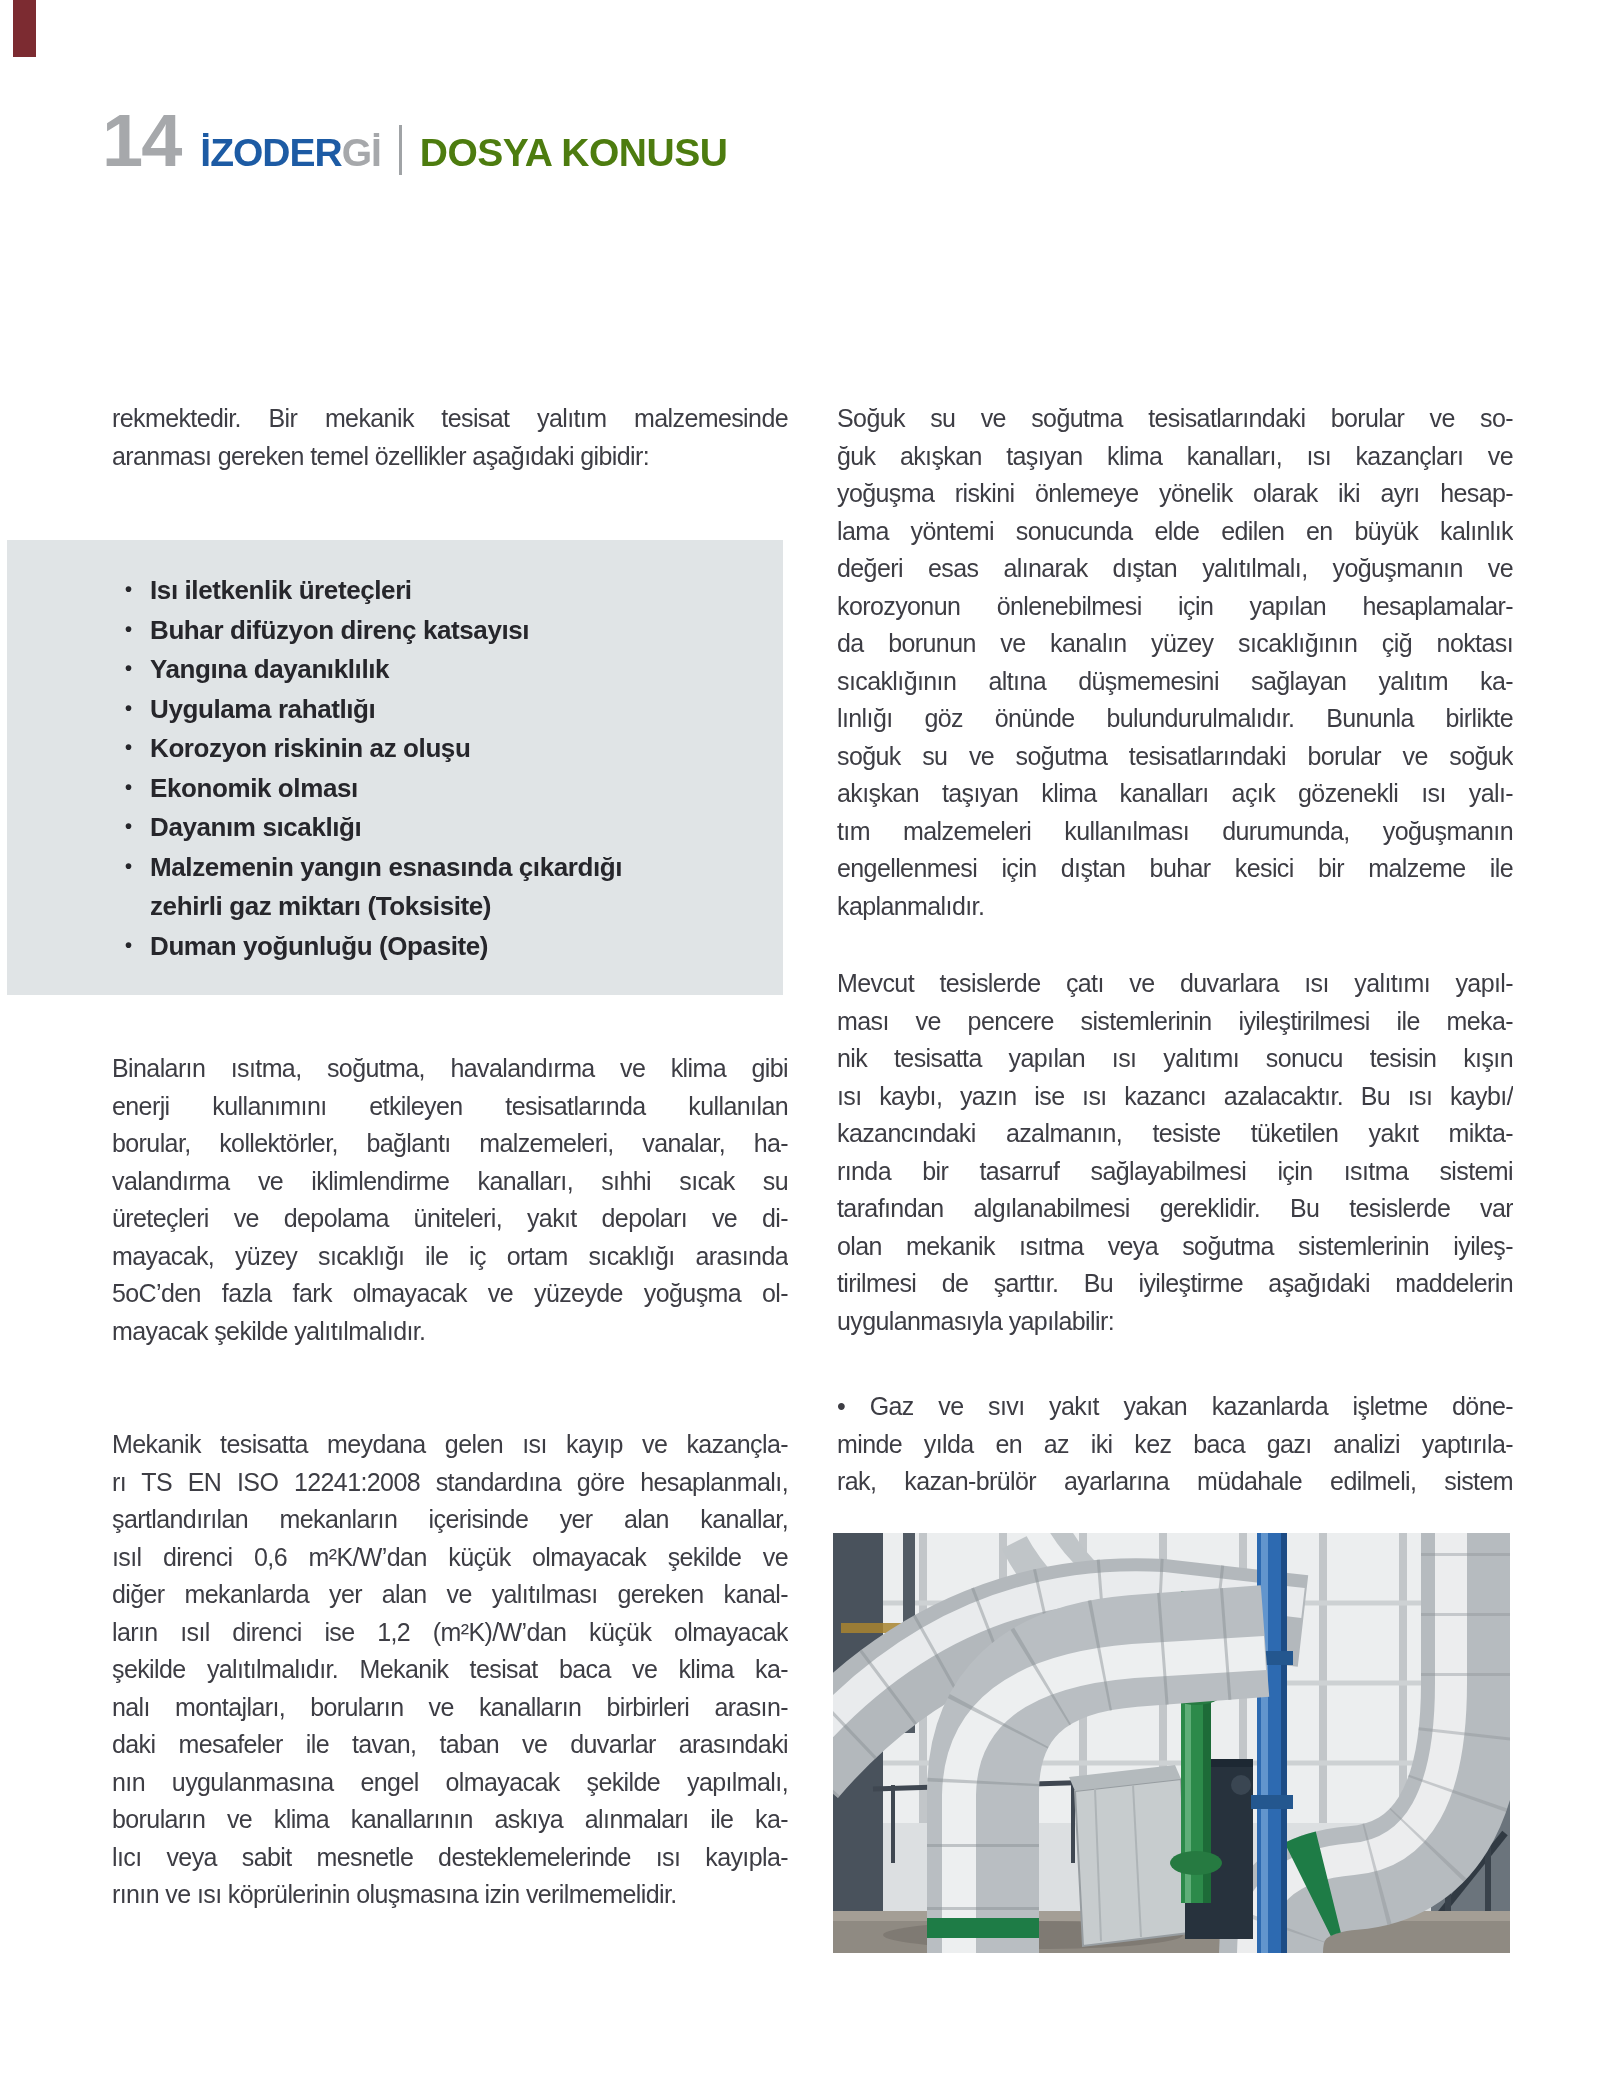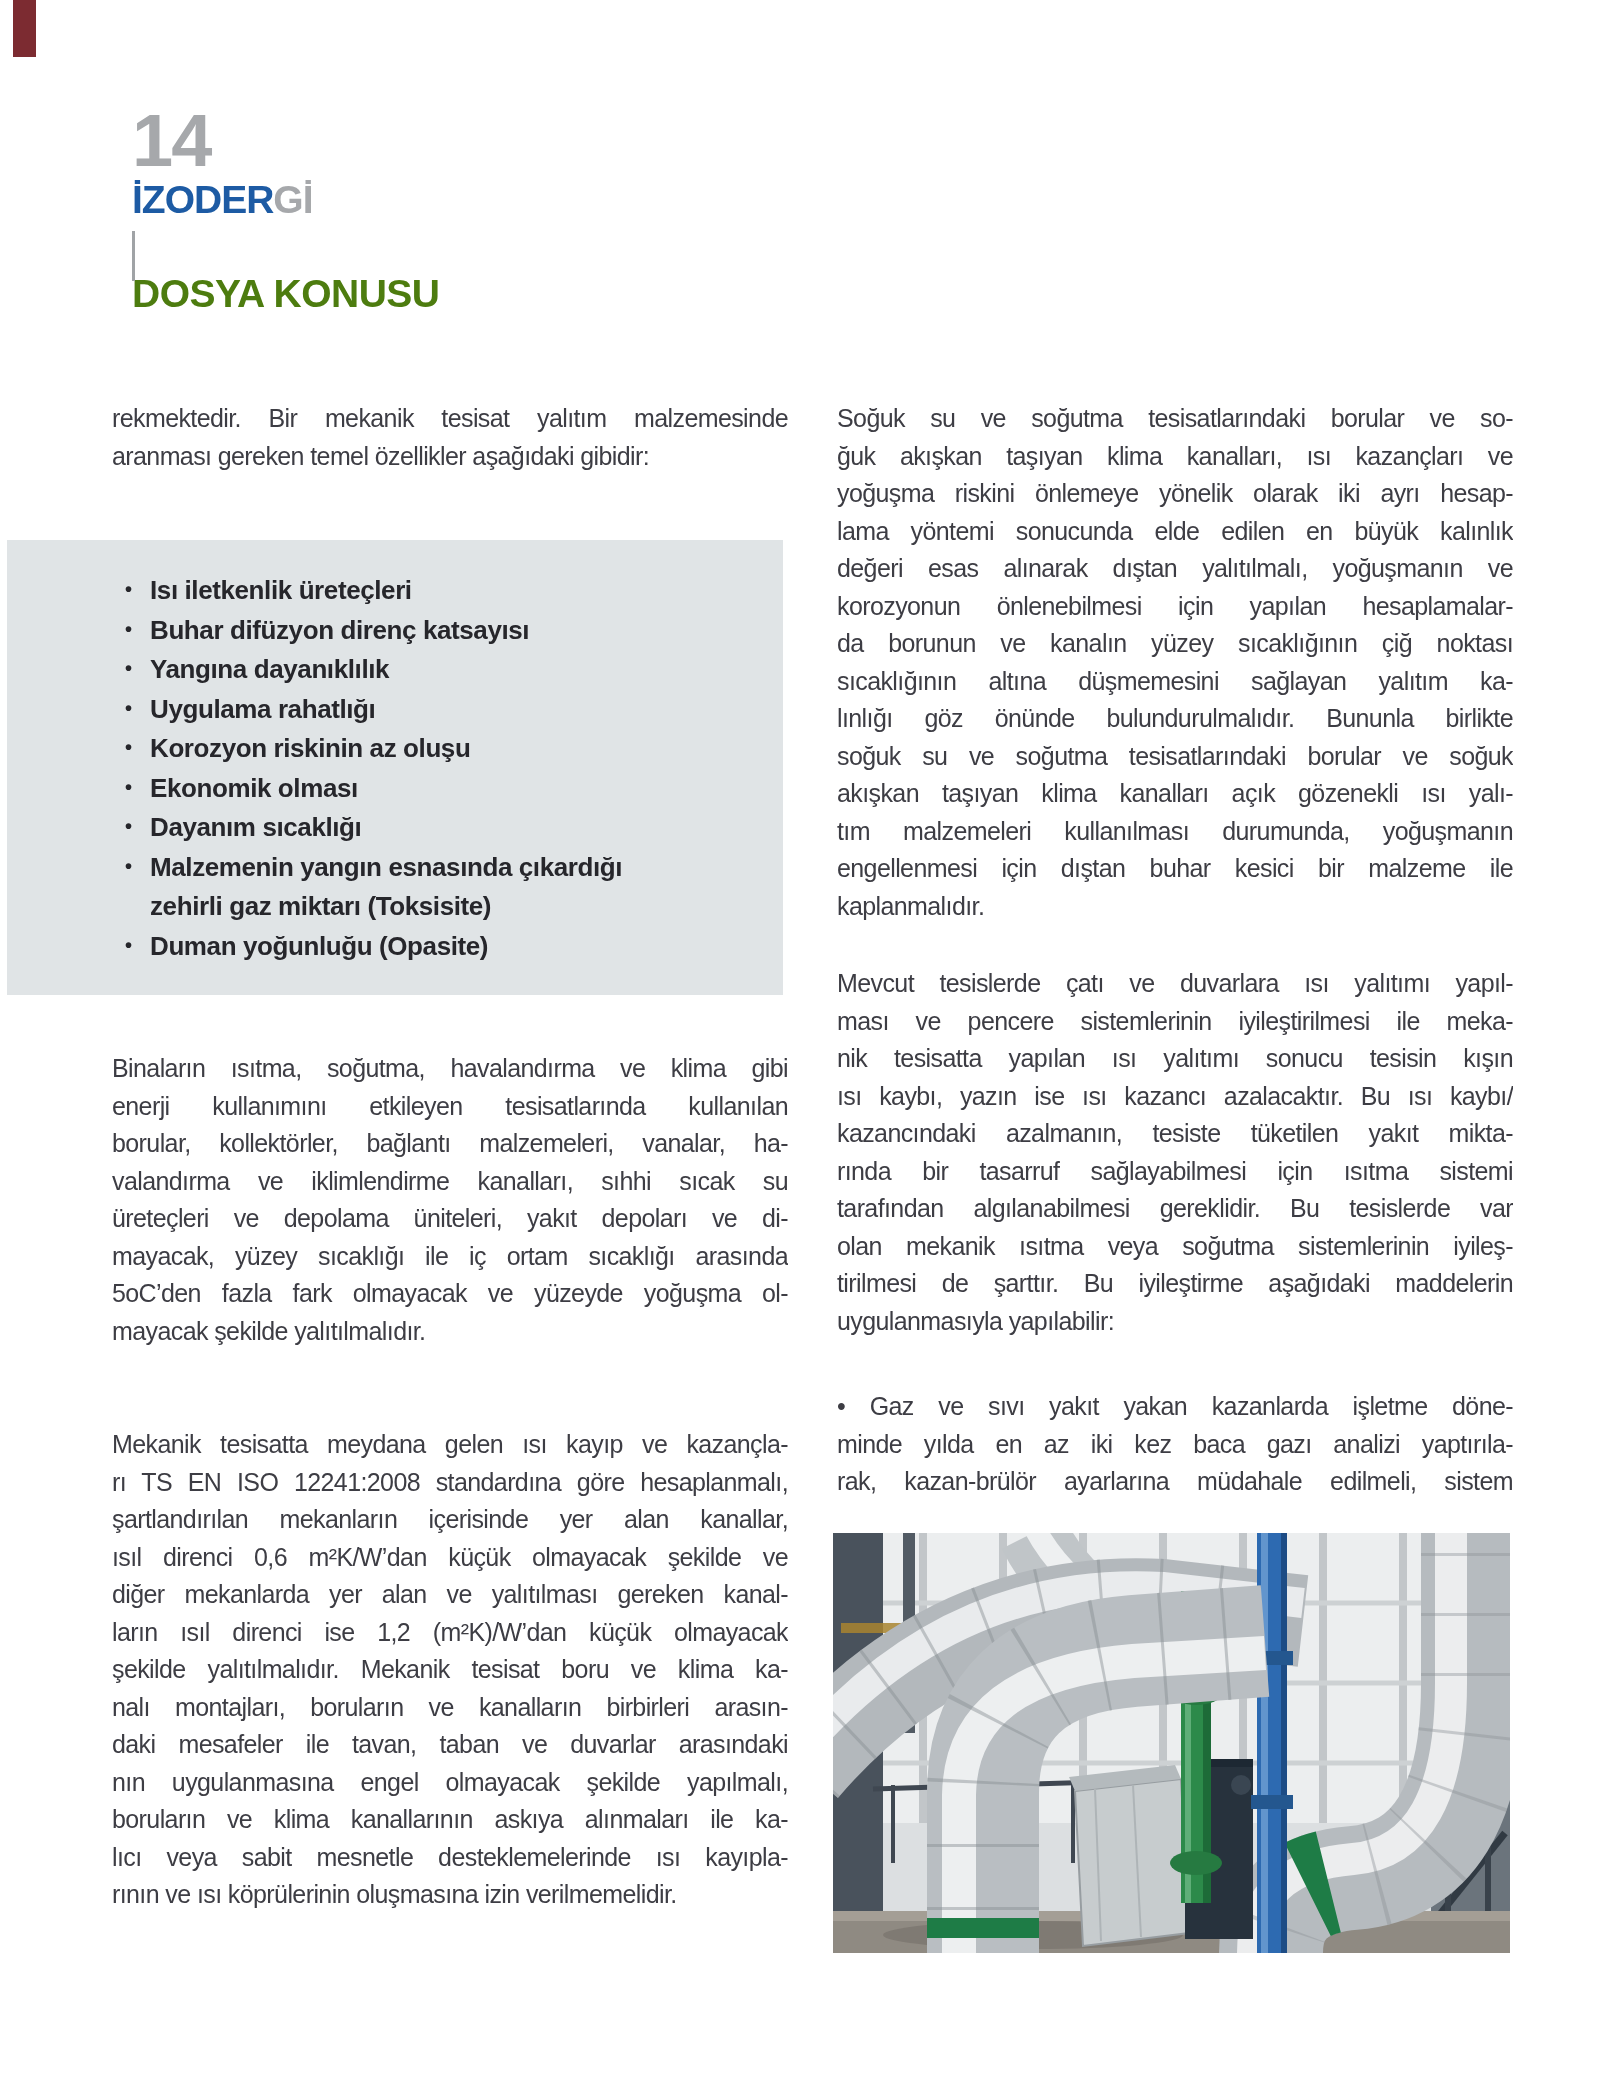--- a/index.html
+++ b/index.html
@@ -3,21 +3,21 @@
 <meta charset="utf-8">
 <style>
   html,body{margin:0;padding:0;background:#ffffff;}
   .page{position:relative;width:1620px;height:2082px;background:#ffffff;overflow:hidden;
         font-family:"Liberation Sans","DejaVu Sans",sans-serif;}
 
   
   .corner-mark{position:absolute;left:13px;top:0;width:23px;height:57px;background:#7c2b31;}
 
   
-  .header{position:absolute;left:112px;top:104px;display:flex;align-items:baseline;white-space:nowrap;flex-direction:column;}
+  .header{position:absolute;left:102px;top:104px;display:flex;align-items:baseline;white-space:nowrap;}
   .page-num{font-size:74px;line-height:74px;font-weight:bold;color:#a6a8ab;letter-spacing:-2px;}
   .mag{margin-left:20px;font-size:39px;font-weight:bold;color:#1d5ba4;letter-spacing:-1px;}
   .mag-suffix{color:#a6a8ab;}
   .head-divider{display:inline-block;width:3px;height:50px;background:#a0a3a6;margin:0 18px;transform:translateY(9px);}
   .section{font-size:39px;font-weight:bold;color:#4d7c0f;letter-spacing:-0.5px;}
 
   
   .para{position:absolute;width:676px;font-size:25px;color:#3d3d44;letter-spacing:-0.6px;}
   .tline{text-align:justify;text-align-last:justify;line-height:37.5px;height:37.5px;overflow:hidden;}
   .tline.tlast{text-align-last:left;}
@@ -80,21 +80,21 @@
       <div class="tline">5oC’den fazla fark olmayacak ve yüzeyde yoğuşma ol-</div>
       <div class="tline tlast">mayacak şekilde yalıtılmalıdır.</div>
     </div>
   <div class="para p-l3">
       <div class="tline">Mekanik tesisatta meydana gelen ısı kayıp ve kazançla-</div>
       <div class="tline">rı TS EN ISO 12241:2008 standardına göre hesaplanmalı,</div>
       <div class="tline">şartlandırılan mekanların içerisinde yer alan kanallar,</div>
       <div class="tline">ısıl direnci 0,6 m²K/W’dan küçük olmayacak şekilde ve</div>
       <div class="tline">diğer mekanlarda yer alan ve yalıtılması gereken kanal-</div>
       <div class="tline">ların ısıl direnci ise 1,2 (m²K)/W’dan küçük olmayacak</div>
-      <div class="tline">şekilde yalıtılmalıdır. Mekanik tesisat boru ve klima ka-</div>
+      <div class="tline">şekilde yalıtılmalıdır. Mekanik tesisat baca ve klima ka-</div>
       <div class="tline">nalı montajları, boruların ve kanalların birbirleri arasın-</div>
       <div class="tline">daki mesafeler ile tavan, taban ve duvarlar arasındaki</div>
       <div class="tline">nın uygulanmasına engel olmayacak şekilde yapılmalı,</div>
       <div class="tline">boruların ve klima kanallarının askıya alınmaları ile ka-</div>
       <div class="tline">lıcı veya sabit mesnetle desteklemelerinde ısı kayıpla-</div>
       <div class="tline tlast">rının ve ısı köprülerinin oluşmasına izin verilmemelidir.</div>
     </div>
 
   <div class="para p-r1">
       <div class="tline">Soğuk su ve soğutma tesisatlarındaki borular ve so-</div>

